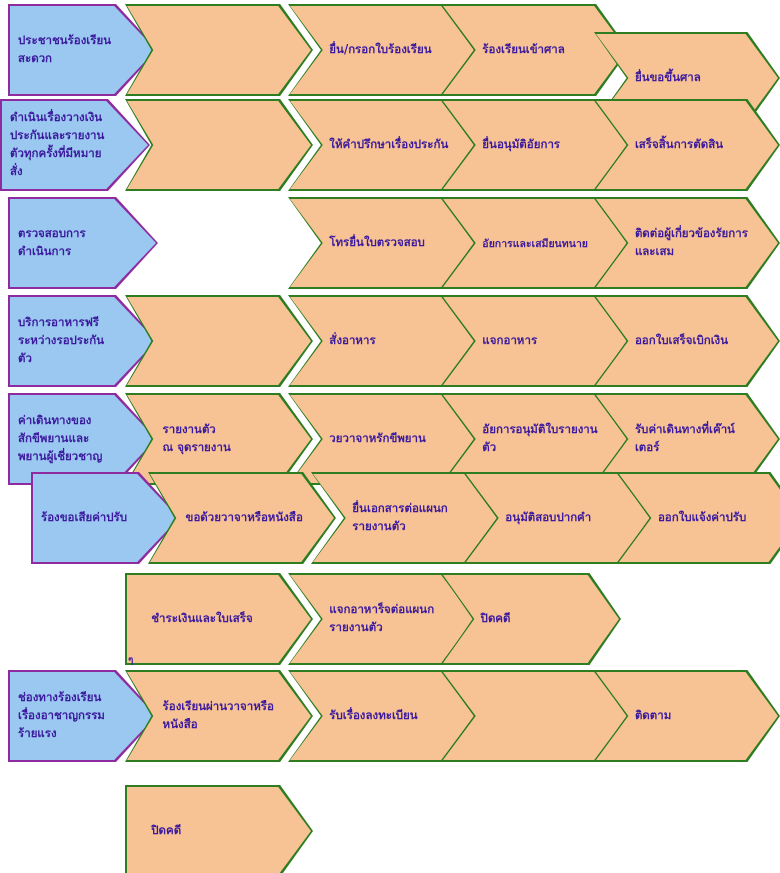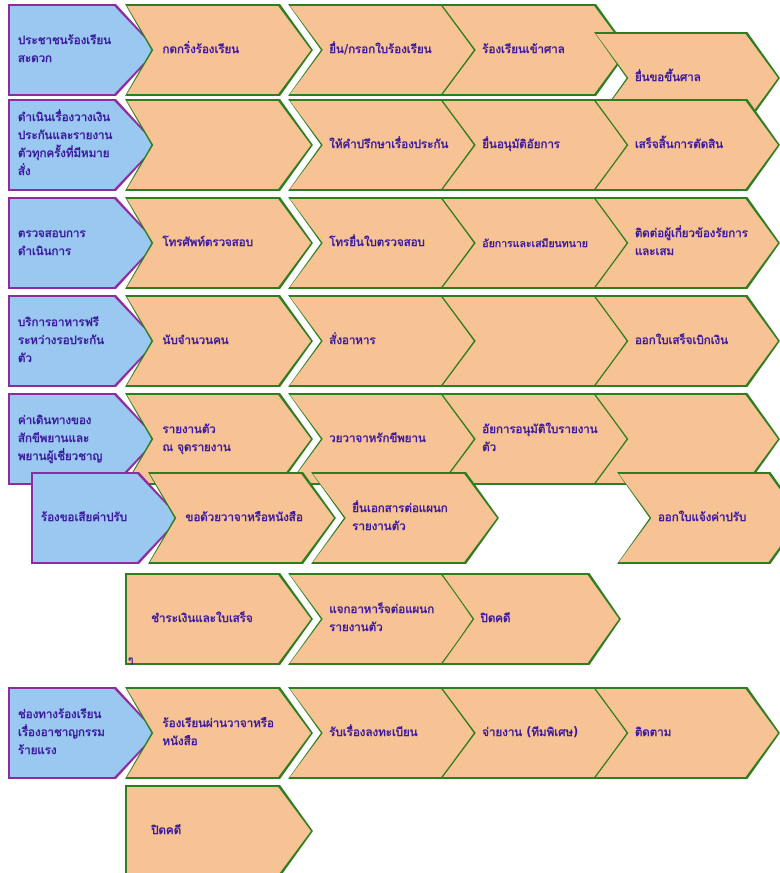--- a/index.html
+++ b/index.html
@@ -149,41 +149,40 @@
 
   <div class="row" style="top:4px;">
     <div class="shape start" style="left:8px; width:150px;">
       <div class="stroke"></div>
       <div class="inner"></div>
       <div class="label">ประชาชนร้องเรียนสะดวก</div>
     </div>
     <div class="shape chevback" style="left:125px; width:188px;">
       <div class="stroke"></div>
       <div class="inner"></div>
-      <div class="label">กดกริ่งร้องเรียน</div>
     </div>
     <div class="shape chev" style="left:288px; width:188px;">
       <div class="stroke"></div>
       <div class="inner"></div>
       <div class="label">ยื่น/กรอกใบร้องเรียน</div>
     </div>
     <div class="shape chev" style="left:441px; width:188px;">
       <div class="stroke"></div>
       <div class="inner"></div>
       <div class="label">ร้องเรียนเข้าศาล</div>
     </div>
     <div class="shape chev" style="left:594px; width:186px;margin-top:28px;">
       <div class="stroke"></div>
       <div class="inner"></div>
       <div class="label">ยื่นขอขึ้นศาล</div>
     </div>
   </div>
 
   <div class="row" style="top:99px;">
-    <div class="shape start" style="left:8px; width:150px;">
+    <div class="shape start" style="left:0; width:150px;">
       <div class="stroke"></div>
       <div class="inner"></div>
       <div class="label">ดำเนินเรื่องวางเงินประกันและรายงานตัวทุกครั้งที่มีหมายสั่ง</div>
     </div>
     <div class="shape chevback" style="left:125px; width:188px;">
       <div class="stroke"></div>
       <div class="inner"></div>
     </div>
     <div class="shape chev" style="left:288px; width:188px;">
       <div class="stroke"></div>
@@ -201,25 +200,20 @@
       <div class="label">เสร็จสิ้นการตัดสิน</div>
     </div>
   </div>
 
   <div class="row" style="top:197px;">
     <div class="shape start" style="left:8px; width:150px;">
       <div class="stroke"></div>
       <div class="inner"></div>
       <div class="label">ตรวจสอบการดำเนินการ</div>
     </div>
-    <div class="shape chevback" style="left:125px; width:188px;">
-      <div class="stroke"></div>
-      <div class="inner"></div>
-      <div class="label">โทรศัพท์ตรวจสอบ</div>
-    </div>
     <div class="shape chev" style="left:288px; width:188px;">
       <div class="stroke"></div>
       <div class="inner"></div>
       <div class="label">โทรยื่นใบตรวจสอบ</div>
     </div>
     <div class="shape chev" style="left:441px; width:188px;">
       <div class="stroke"></div>
       <div class="inner"></div>
       <div class="label" style="font-size:10.5px;">อัยการและเสมียนทนาย</div>
     </div>
@@ -232,30 +226,30 @@
 
   <div class="row" style="top:295px;">
     <div class="shape start" style="left:8px; width:150px;">
       <div class="stroke"></div>
       <div class="inner"></div>
       <div class="label">บริการอาหารฟรีระหว่างรอประกันตัว</div>
     </div>
     <div class="shape chevback" style="left:125px; width:188px;">
       <div class="stroke"></div>
       <div class="inner"></div>
-      <div class="label">นับจำนวนคน</div>
     </div>
     <div class="shape chev" style="left:288px; width:188px;">
       <div class="stroke"></div>
       <div class="inner"></div>
       <div class="label">สั่งอาหาร</div>
     </div>
     <div class="shape chev" style="left:441px; width:188px;">
       <div class="stroke"></div>
       <div class="inner"></div>
+      <div class="label">แจกอาหาร</div>
     </div>
     <div class="shape chev" style="left:594px; width:186px;">
       <div class="stroke"></div>
       <div class="inner"></div>
       <div class="label">ออกใบเสร็จเบิกเงิน</div>
     </div>
   </div>
 
   <div class="row" style="top:393px;">
     <div class="shape start" style="left:8px; width:150px;">
@@ -275,38 +269,44 @@
       <div class="label">วยวาจาหรักขีพยาน</div>
     </div>
     <div class="shape chev" style="left:441px; width:188px;">
       <div class="stroke"></div>
       <div class="inner"></div>
       <div class="label">อัยการอนุมัติใบรายงานตัว</div>
     </div>
     <div class="shape chev" style="left:594px; width:186px;">
       <div class="stroke"></div>
       <div class="inner"></div>
+      <div class="label">รับค่าเดินทางที่เค๊าน์เตอร์</div>
     </div>
   </div>
 
   <div class="row" style="top:472px;margin-left:23px;">
     <div class="shape start" style="left:8px; width:150px;">
       <div class="stroke"></div>
       <div class="inner"></div>
       <div class="label">ร้องขอเสียค่าปรับ</div>
     </div>
     <div class="shape chevback" style="left:125px; width:188px;">
       <div class="stroke"></div>
       <div class="inner"></div>
       <div class="label">ขอด้วยวาจาหรือหนังสือ</div>
     </div>
     <div class="shape chev" style="left:288px; width:188px;">
       <div class="stroke"></div>
       <div class="inner"></div>
       <div class="label">ยื่นเอกสารต่อแผนกรายงานตัว</div>
+    </div>
+    <div class="shape chev" style="left:441px; width:188px;">
+      <div class="stroke"></div>
+      <div class="inner"></div>
+      <div class="label">อนุมัติสอบปากคำ</div>
     </div>
     <div class="shape chev" style="left:594px; width:186px;">
       <div class="stroke"></div>
       <div class="inner"></div>
       <div class="label">ออกใบแจ้งค่าปรับ</div>
     </div>
   </div>
 
   <div class="row" style="top:573px;padding-left:11px;">
     <div class="shape chevflat" style="left:125px; width:188px;">
@@ -321,40 +321,39 @@
     </div>
     <div class="shape chev" style="left:441px; width:180px;">
       <div class="stroke"></div>
       <div class="inner"></div>
       <div class="label">ปิดคดี</div>
     </div>
   </div>
 
   <div class="loose-glyph" style="left:128px; top:652px;">ๆ</div>
 
-  <div class="row" style="top:687px;text-decoration:underline;">
+  <div class="row" style="top:670px;text-decoration:underline;">
     <div class="shape start" style="left:8px; width:150px;">
       <div class="stroke"></div>
       <div class="inner"></div>
       <div class="label">ช่องทางร้องเรียนเรื่องอาชาญกรรมร้ายแรง</div>
     </div>
     <div class="shape chevback" style="left:125px; width:188px;">
       <div class="stroke"></div>
       <div class="inner"></div>
       <div class="label">ร้องเรียนผ่านวาจาหรือหนังสือ</div>
     </div>
     <div class="shape chev" style="left:288px; width:188px;">
       <div class="stroke"></div>
       <div class="inner"></div>
       <div class="label">รับเรื่องลงทะเบียน</div>
     </div>
     <div class="shape chev" style="left:441px; width:188px;">
       <div class="stroke"></div>
       <div class="inner"></div>
-      <div class="label">จ่ายงาน (ทีมพิเศษ)</div>
     </div>
     <div class="shape chev" style="left:594px; width:186px;">
       <div class="stroke"></div>
       <div class="inner"></div>
       <div class="label">ติดตาม</div>
     </div>
   </div>
 
   <div class="row" style="top:785px;">
     <div class="shape chevflat" style="left:125px; width:188px;">

